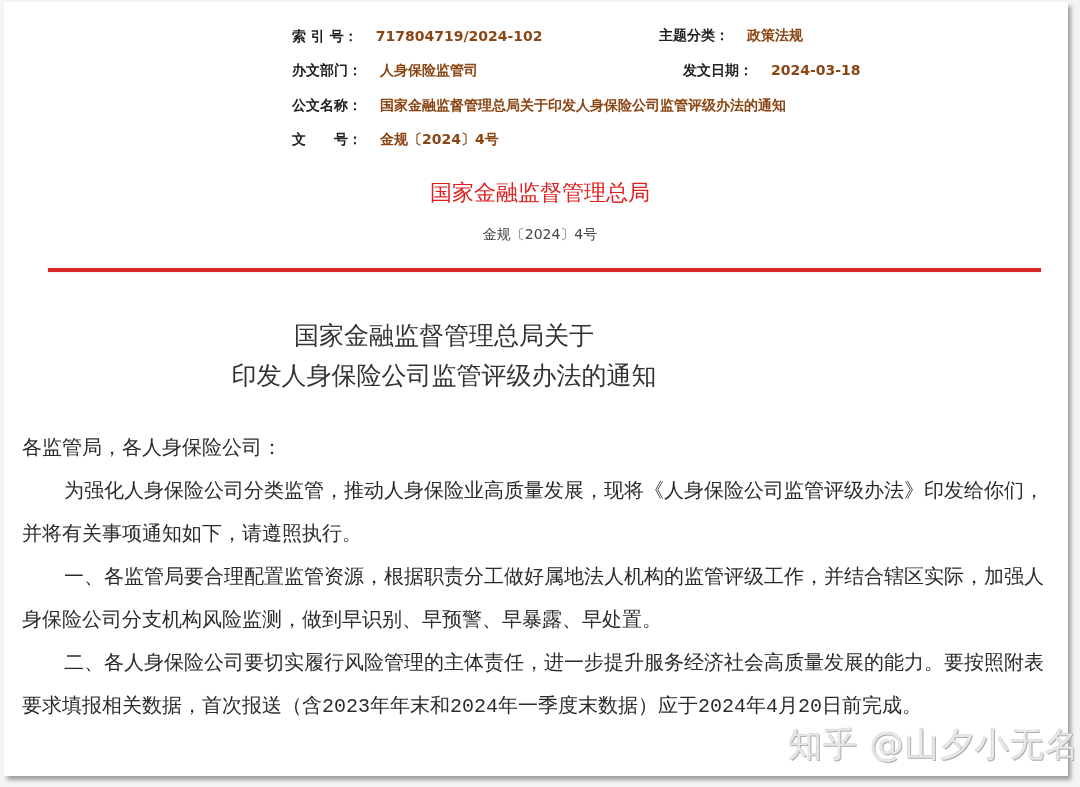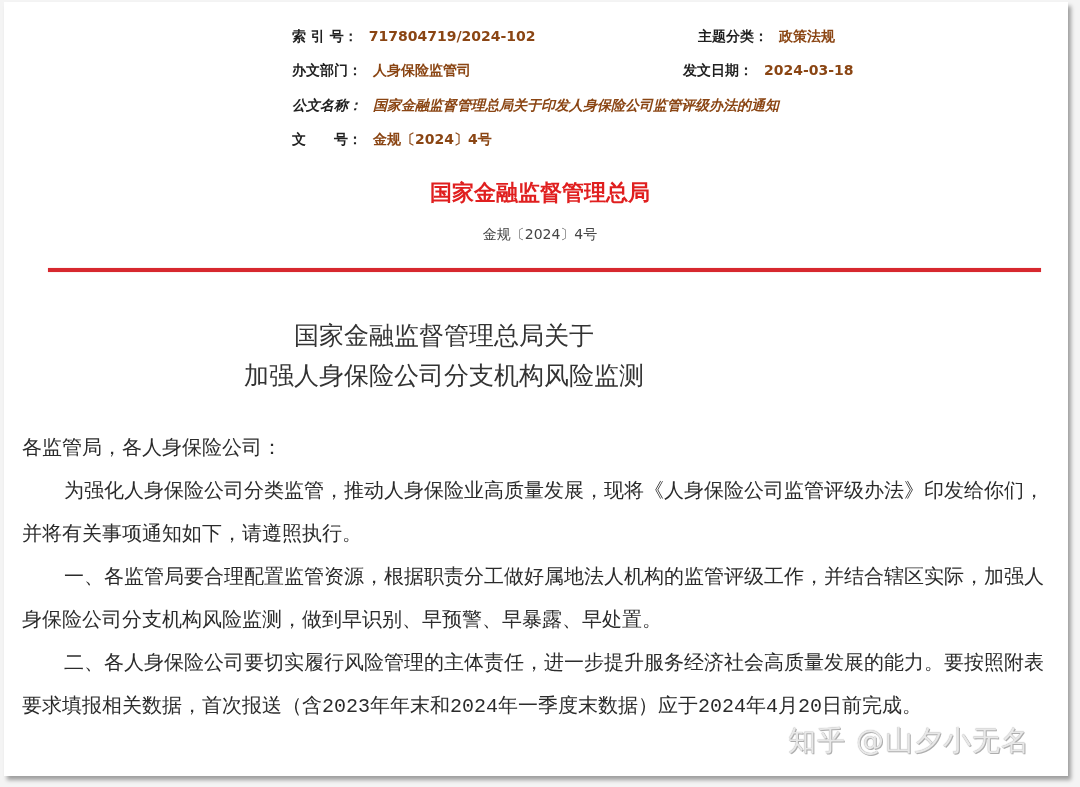--- a/index.html
+++ b/index.html
@@ -24,29 +24,29 @@
       box-shadow: 3px 4px 4px rgba(0,0,0,0.35);
     }
     .meta {
       position: absolute;
       font-weight: bold;
       font-size: 14px;
       line-height: 20px;
       white-space: nowrap;
     }
     .meta .label { color: #1f1f1f; margin-left: 24px; }
-    .meta .value { color: #8a4513; margin-left: 11px; }
+    .meta .value { color: #8a4513; margin-left: 18px; }
     .org-title {
       position: absolute;
       left: 0;
       width: 1080px;
       top: 178px;
       text-align: center;
       color: #e01f1f;
-      font-weight: bold;
+      font-weight: normal;
       font-size: 22px;
       letter-spacing: 0px;
     }
     .doc-num {
       position: absolute;
       left: 0;
       width: 1080px;
       top: 226px;
       text-align: center;
       color: #444444;
@@ -80,57 +80,57 @@
       line-height: 43px;
       font-family: Liberation Mono, monospace;
     }
     .p { margin: 0; }
     .indent { text-indent: 42px; }
     .watermark {
       position: absolute;
       left: 788px;
       top: 722px;
       color: #e8e8e8;
-      font-size: 28px;
+      font-size: 34px;
       letter-spacing: 1px;
       text-shadow: 0 0 1px #9a9a9a, 1px 1px 0 #b0b0b0;
       white-space: nowrap;
     }
   </style>
 </head>
 <body>
 
 <div class="card"></div>
 
 <div class="meta" style="left:268px; top:26px;">
   <span class="label">索 引 号：</span><span class="value">717804719/2024-102</span>
 </div>
-<div class="meta" style="left:674px; top:26px;">
+<div class="meta" style="left:635px; top:26px;font-family:Liberation Mono, monospace;">
   <span class="label">主题分类：</span><span class="value">政策法规</span>
 </div>
 <div class="meta" style="left:268px; top:60px;">
   <span class="label">办文部门：</span><span class="value">人身保险监管司</span>
 </div>
 <div class="meta" style="left:659px; top:60px;">
   <span class="label">发文日期：</span><span class="value">2024-03-18</span>
 </div>
-<div class="meta" style="left:268px; top:95px;font-style:italic;">
+<div class="meta" style="left:268px; top:95px;">
   <span class="label">公文名称：</span><span class="value">国家金融监督管理总局关于印发人身保险公司监管评级办法的通知</span>
 </div>
 <div class="meta" style="left:268px; top:129px;text-align:right;">
   <span class="label">文　　号：</span><span class="value">金规〔2024〕4号</span>
 </div>
 
 <div class="org-title">国家金融监督管理总局</div>
 <div class="doc-num">金规〔2024〕4号</div>
 <div class="red-rule"></div>
 
 <div class="main-title">
   <div>国家金融监督管理总局关于</div>
-  <div>加强人身保险公司分支机构风险监测</div>
+  <div>印发人身保险公司监管评级办法的通知</div>
 </div>
 
 <div class="body-text" style="top:427px;">
   <p class="p">各监管局，各人身保险公司：</p>
   <p class="p indent">为强化人身保险公司分类监管，推动人身保险业高质量发展，现将《人身保险公司监管评级办法》印发给你们，并将有关事项通知如下，请遵照执行。</p>
   <p class="p indent">一、各监管局要合理配置监管资源，根据职责分工做好属地法人机构的监管评级工作，并结合辖区实际，加强人身保险公司分支机构风险监测，做到早识别、早预警、早暴露、早处置。</p>
   <p class="p indent">二、各人身保险公司要切实履行风险管理的主体责任，进一步提升服务经济社会高质量发展的能力。要按照附表要求填报相关数据，首次报送（含2023年年末和2024年一季度末数据）应于2024年4月20日前完成。</p>
 </div>
 
 <div class="watermark">知乎 @山夕小无名</div>

